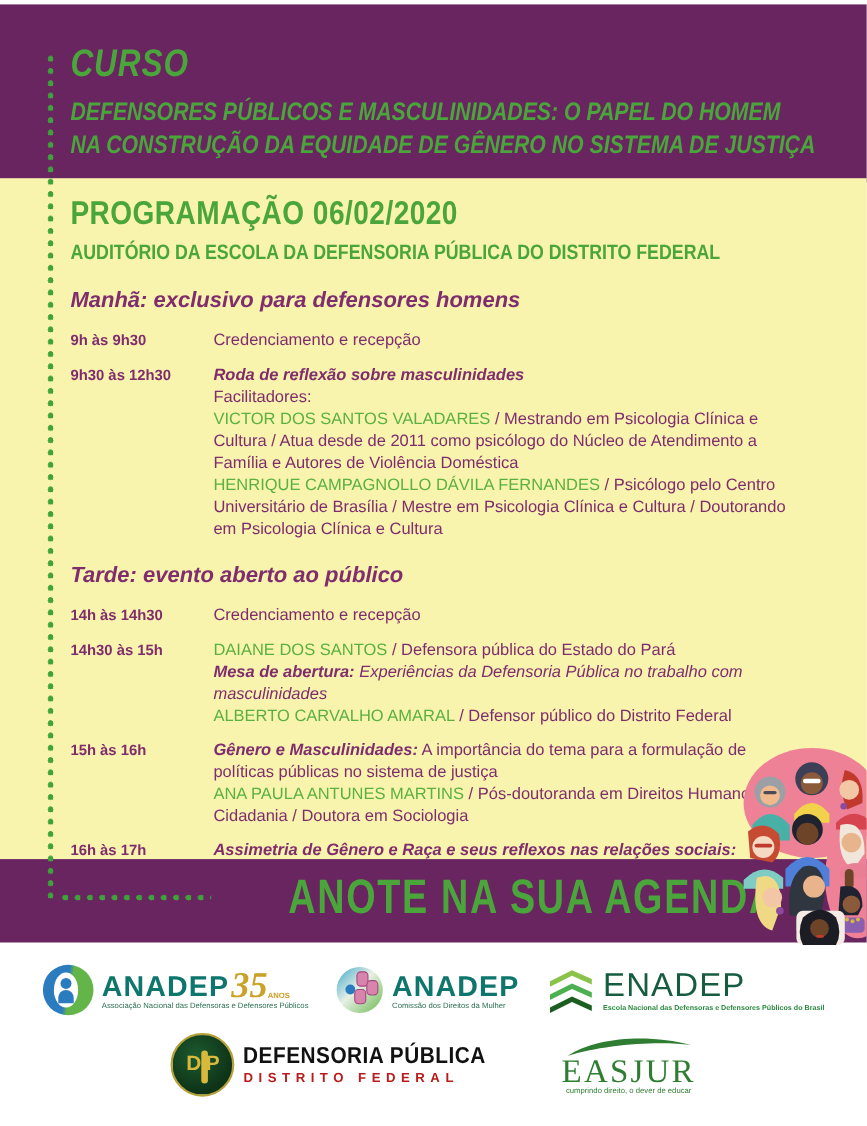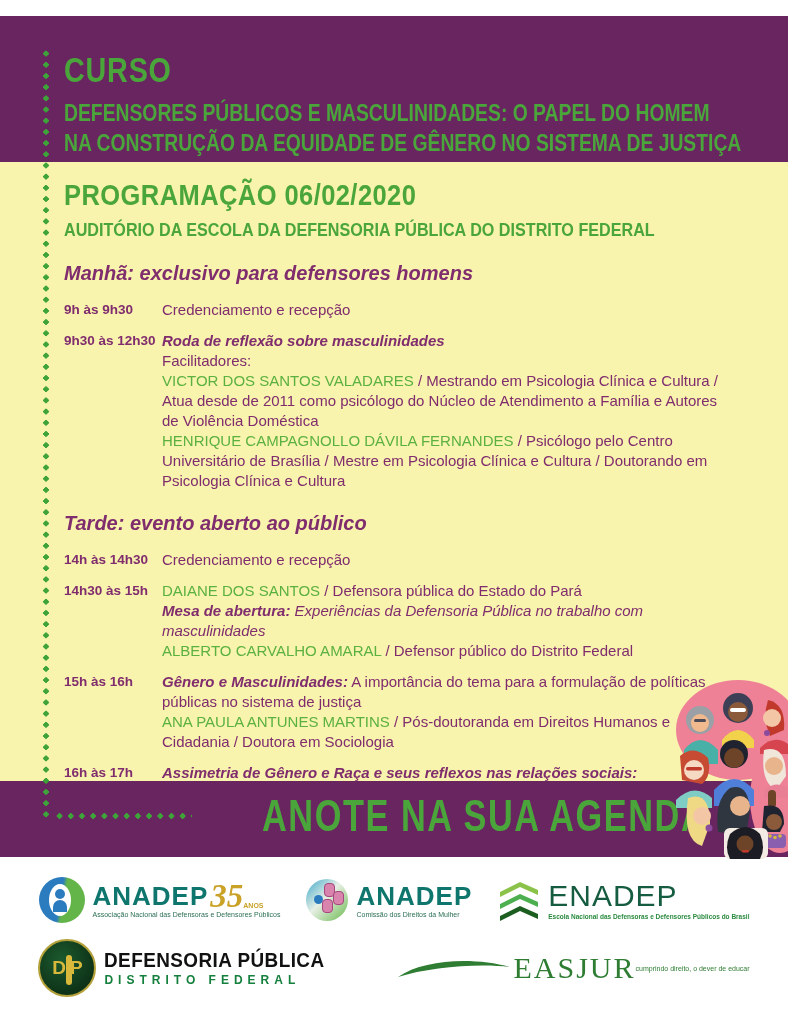--- a/index.html
+++ b/index.html
@@ -8,38 +8,38 @@
     --green-head:#4aa63b;
     --green-name:#5bb140;
     --purple-text:#802d6e;
     --dot:#3ea339;
   }
   *{margin:0;padding:0;box-sizing:border-box;}
   body{font-family:"Liberation Sans", sans-serif;background:#e8e8e8;}
   .poster{position:relative;width:788px;height:1024px;background:#ffffff;overflow:hidden;margin:0 auto;}
 
   
-  .header{position:absolute;top:16px;left:0;width:788px;height:162px;background:var(--purple-bg);}
+  .header{position:absolute;top:4px;left:0;width:788px;height:162px;background:var(--purple-bg);font-style:italic;}
   .curso{position:absolute;left:64px;top:34px;color:var(--green-head);font-size:35px;font-weight:bold;letter-spacing:1px;transform:scaleX(.82);transform-origin:left center;white-space:nowrap;}
   .head-title{position:absolute;left:64px;top:82px;color:var(--green-head);font-size:23px;font-weight:bold;line-height:30px;transform:scaleX(.84);transform-origin:left top;white-space:nowrap;}
 
   
   .dotted-v{position:absolute;left:42px;top:48px;width:8px;height:772px;
     background-image:radial-gradient(circle 2.7px at 4px 5.5px, var(--dot) 97%, transparent 100%);
     background-size:8px 11.2px;z-index:6;}
   .dotted-h{position:absolute;left:54px;top:812px;width:138px;height:8px;
     background-image:radial-gradient(circle 2.7px at 5.5px 4px, var(--dot) 97%, transparent 100%);
     background-size:11.2px 8px;z-index:6;}
 
   
   .content{position:absolute;top:162px;left:0;width:788px;height:619px;background:var(--cream-bg);padding:16px 56px 1px 64px;overflow:hidden;}
   .prog-title{color:var(--green-head);font-size:30px;font-weight:bold;letter-spacing:.5px;transform:scaleX(.85);transform-origin:left top;white-space:nowrap;}
   .prog-sub{color:var(--green-head);font-size:19px;font-weight:bold;margin-top:7px;transform:scaleX(.85);transform-origin:left top;white-space:nowrap;}
   .section-heading{color:var(--purple-text);font-size:20px;font-weight:bold;font-style:italic;margin:21px 0 15px 0;}
-  .row{display:flex;margin-bottom:11px;}
+  .row{display:flex;margin-bottom:11px;gap:32px;}
   .time{width:98px;flex:0 0 98px;color:var(--purple-text);font-size:13.5px;font-weight:bold;padding-top:2px;}
   .desc{flex:1;color:var(--purple-text);font-size:15px;line-height:20px;}
   .desc.narrow{max-width:505px;}
   .seg-title{font-weight:bold;font-style:italic;}
   .seg-italic{font-style:italic;}
   .seg-name{color:var(--green-name);}
 
   
   .agenda-band{position:absolute;top:781px;left:0;width:788px;height:76px;background:var(--purple-bg);}
   .agenda-text{position:absolute;left:262px;top:10px;color:var(--green-head);font-size:44px;font-weight:bold;letter-spacing:2px;transform:scaleX(.78);transform-origin:left top;white-space:nowrap;}
@@ -68,22 +68,22 @@
   .fist.f1{left:18px;top:4px;}
   .fist.f2{left:27px;top:12px;}
   .fist.f3{left:16px;top:20px;}
   .mulher-dot{position:absolute;left:8px;top:16px;width:9px;height:9px;border-radius:50%;background:#2b7bbf;}
   .enadep-word{color:#155c40;font-size:30px;font-weight:normal;letter-spacing:1px;line-height:30px;}
   .enadep-tagline{color:#2a8a3f;font-size:6.5px;font-weight:bold;margin-top:2px;white-space:nowrap;}
   .dp-circle{width:58px;height:58px;border-radius:50%;background:radial-gradient(circle at 40% 35%,#1c5a2e,#0e3318 70%);border:2px solid #b5a13a;position:relative;flex:0 0 58px;display:flex;align-items:center;justify-content:center;}
   .dp-letters{color:#d8b93c;font-size:19px;font-weight:bold;letter-spacing:4px;padding-left:4px;}
   .dp-fig{position:absolute;left:26px;top:14px;width:6px;height:30px;background:#d8b93c;border-radius:3px;}
   .dp-name{color:#111111;font-size:21px;font-weight:bold;letter-spacing:.5px;transform:scaleX(.9);transform-origin:left center;white-space:nowrap;line-height:22px;}
-  .dp-sub{color:#15803d;font-size:12px;font-weight:bold;letter-spacing:5px;white-space:nowrap;margin-top:2px;}
-  .easjur{display:flex;flex-direction:row;align-items:center;justify-content:space-between;}
+  .dp-sub{color:#b91c1c;font-size:12px;font-weight:bold;letter-spacing:5px;white-space:nowrap;margin-top:2px;}
+  .easjur{display:flex;flex-direction:column;align-items:center;justify-content:space-between;}
   .easjur-word{color:#2e7d32;font-size:30px;letter-spacing:2px;font-family:"Liberation Serif",serif;line-height:26px;}
   .easjur-tagline{color:#2e7d32;font-size:7px;margin-top:1px;white-space:nowrap;}
 </style>
 </head>
 <body>
 
 <div class="poster">
 
   <div class="header">
     <div class="curso">CURSO</div>

